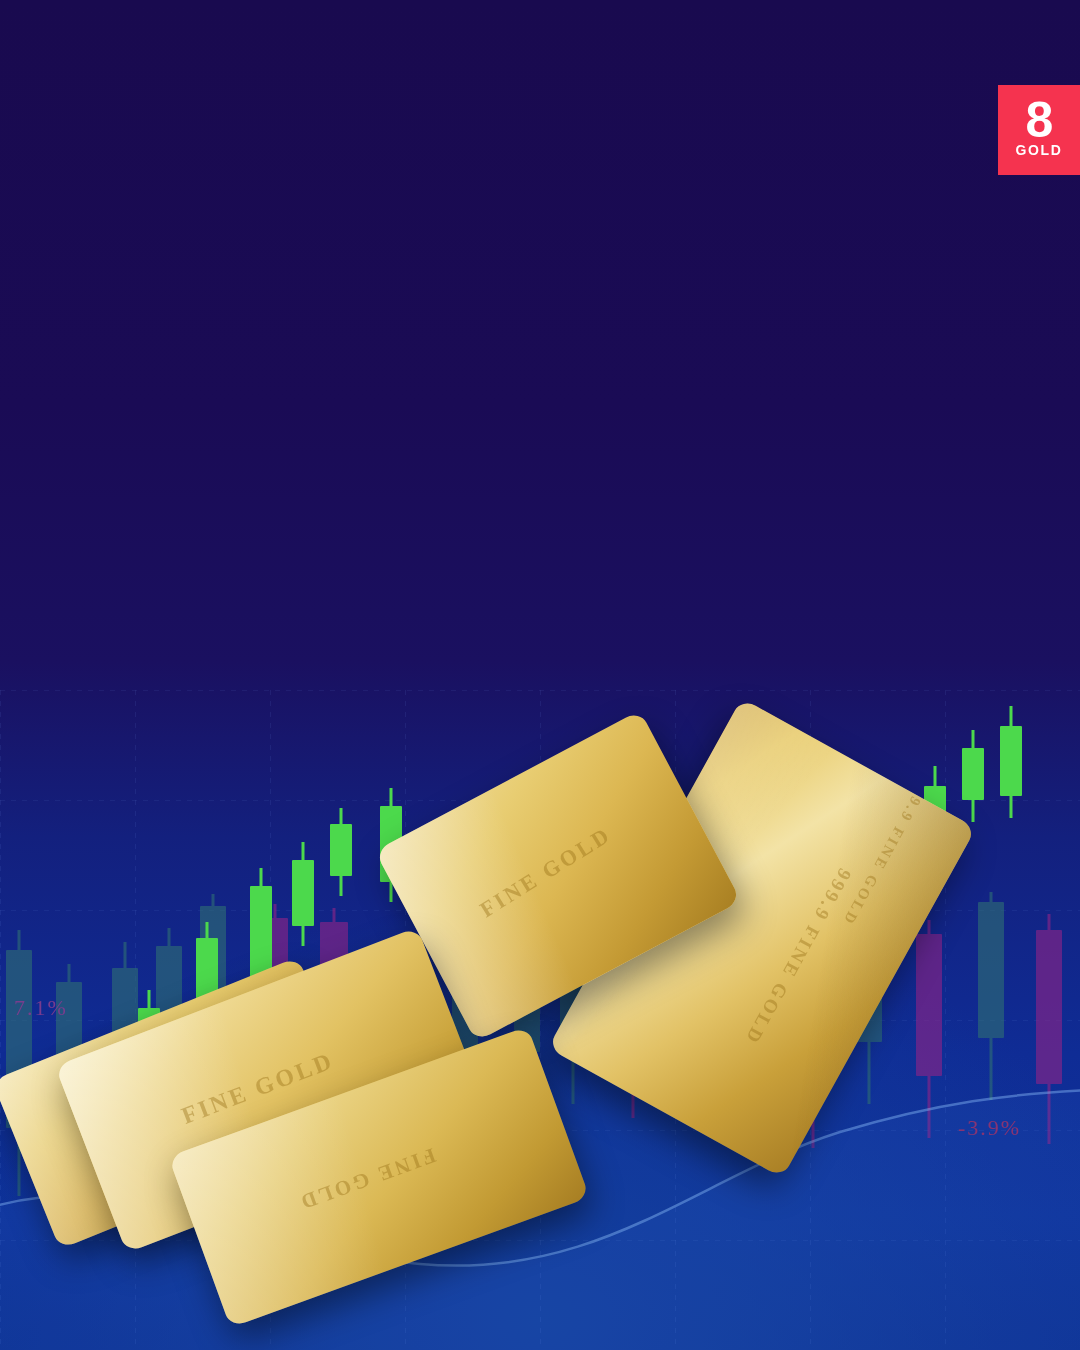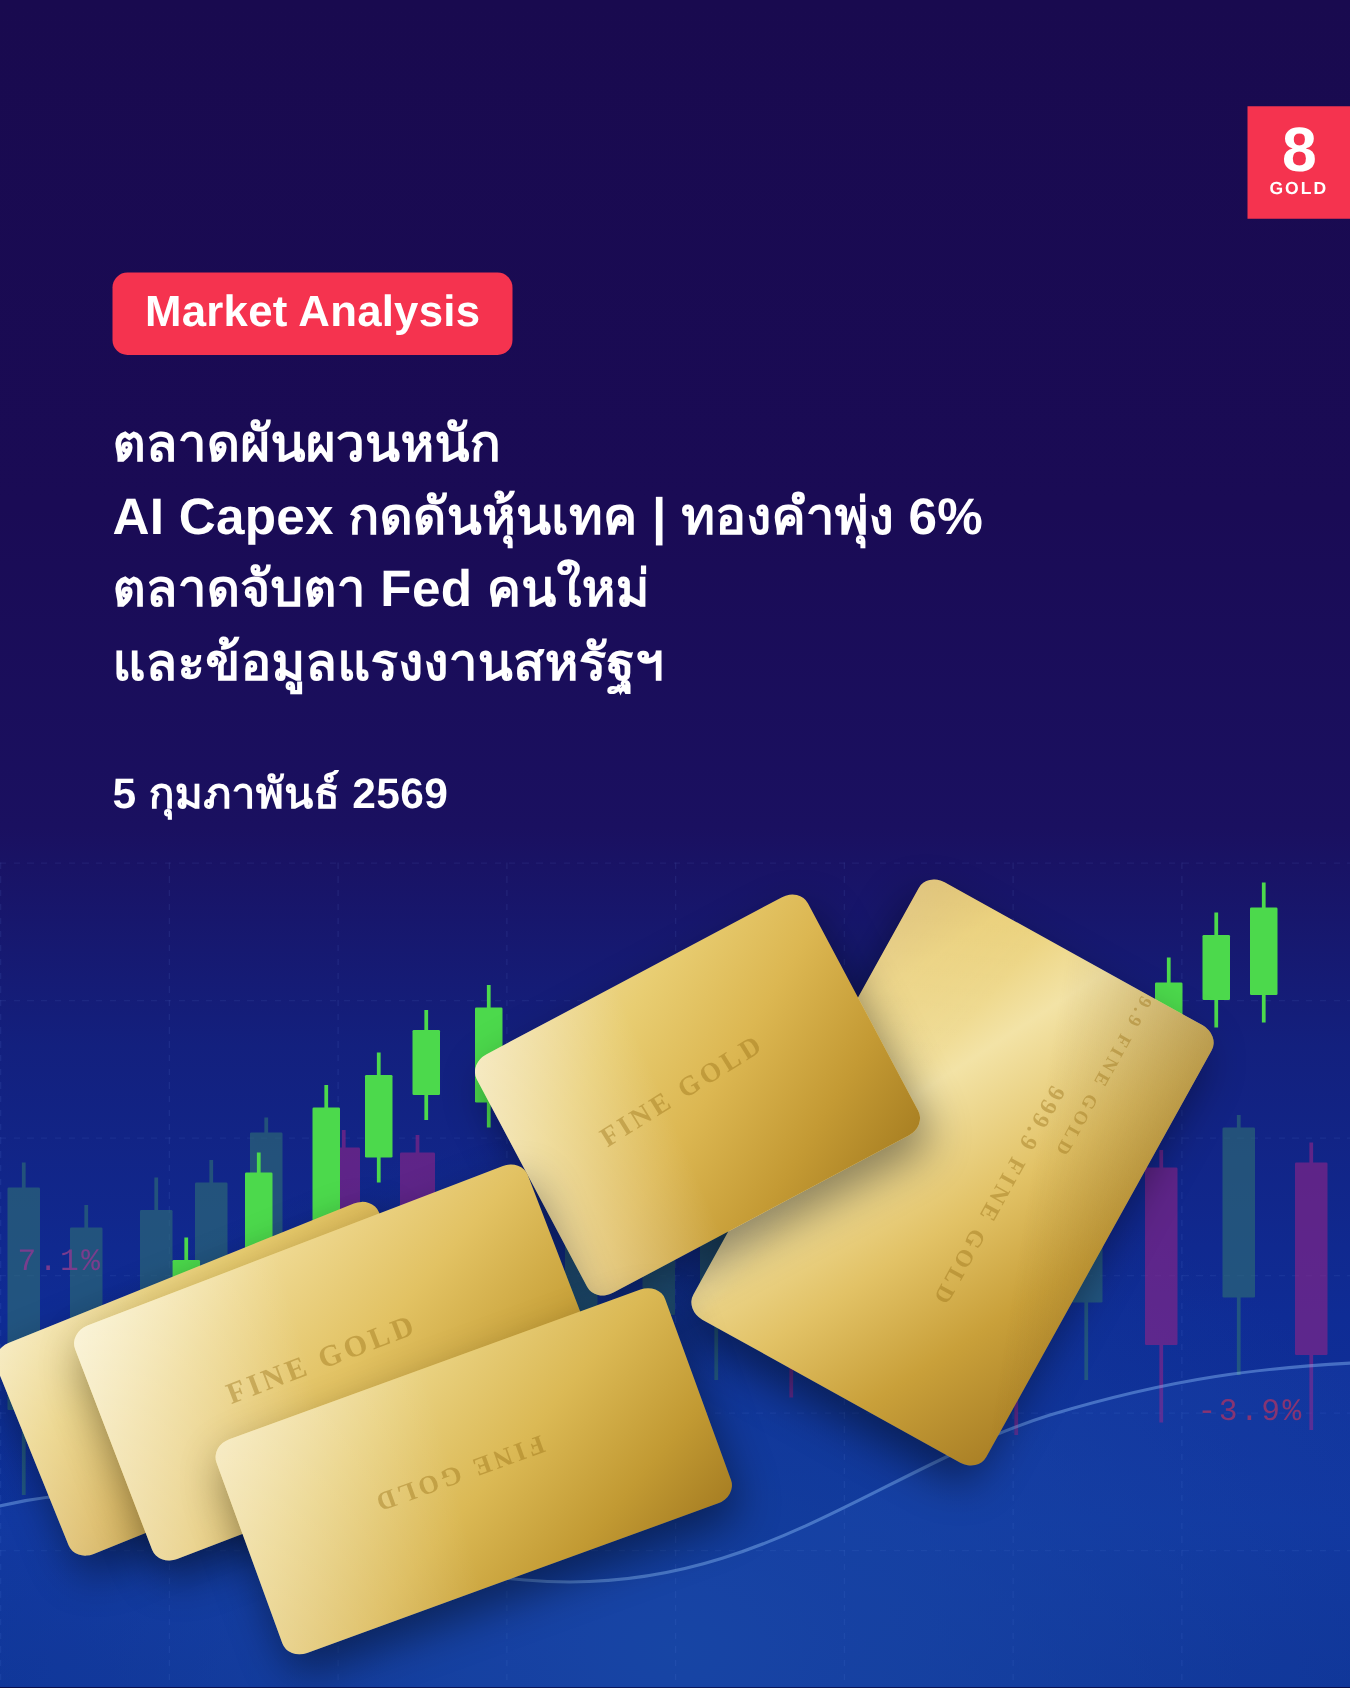--- a/index.html
+++ b/index.html
@@ -27,22 +27,22 @@
   .grid { position:absolute; inset:0; opacity:.30; }
   .grid .v { position:absolute; top:0; bottom:0; width:1px;
              background:repeating-linear-gradient(to bottom,rgba(130,170,255,.30) 0 5px,transparent 5px 11px); }
   .grid .h { position:absolute; left:0; right:0; height:1px;
              background:repeating-linear-gradient(to right,rgba(130,170,255,.26) 0 5px,transparent 5px 11px); }
 
   .cndl { position:absolute; }
   .cndl .wick { position:absolute; left:50%; transform:translateX(-50%); width:3px; }
   .cndl .body { position:absolute; left:0; right:0; border-radius:1px; }
 
-  .pct { position:absolute; font-family:Liberation Mono, monospace;
-         font-size:25px; letter-spacing:2px; font-weight:400; white-space:nowrap; }
+  .pct { position:absolute; font-family:Liberation Serif, serif;
+         font-size:22px; letter-spacing:2px; font-weight:400; white-space:nowrap; }
 
   .wave { position:absolute; left:0; top:690px; width:1080px; height:660px; pointer-events:none; }
   .glow-dot { position:absolute; width:150px; height:46px; left:40px; top:1150px;
               background:radial-gradient(ellipse at 30% 50%, rgba(120,190,255,.85) 0%, rgba(70,140,255,.28) 38%, rgba(40,100,230,0) 72%);
               transform:rotate(32deg); filter:blur(2px); }
 
   
   .goldwrap { position:absolute; left:0; top:700px; width:1080px; height:600px; }
   .bar { position:absolute; border-radius:16px/14px;
          box-shadow:0 16px 34px rgba(0,0,0,.42); }
@@ -321,27 +321,15 @@
 
   </div>
 
   <div id="logo">
     <div class="yearsbox">
       <span class="eight">8</span>
       <span class="yrs">GOLD</span>
     </div>
   </div>
 
-  <div id="content">
-    <div id="badge">Market Analysis</div>
-
-    <div id="headline">
-      <span class="ln">ตลาดผันผวนหนัก</span>
-      <span class="ln">AI Capex กดดันหุ้นเทค | ทองคำพุ่ง 6%</span>
-      <span class="ln">ตลาดจับตา Fed คนใหม่</span>
-      <span class="ln">และข้อมูลแรงงานสหรัฐฯ</span>
-    </div>
-
-    <div id="date">5 กุมภาพันธ์ 2569</div>
-  </div>
 
 
 </div>
 
 </body></html>

